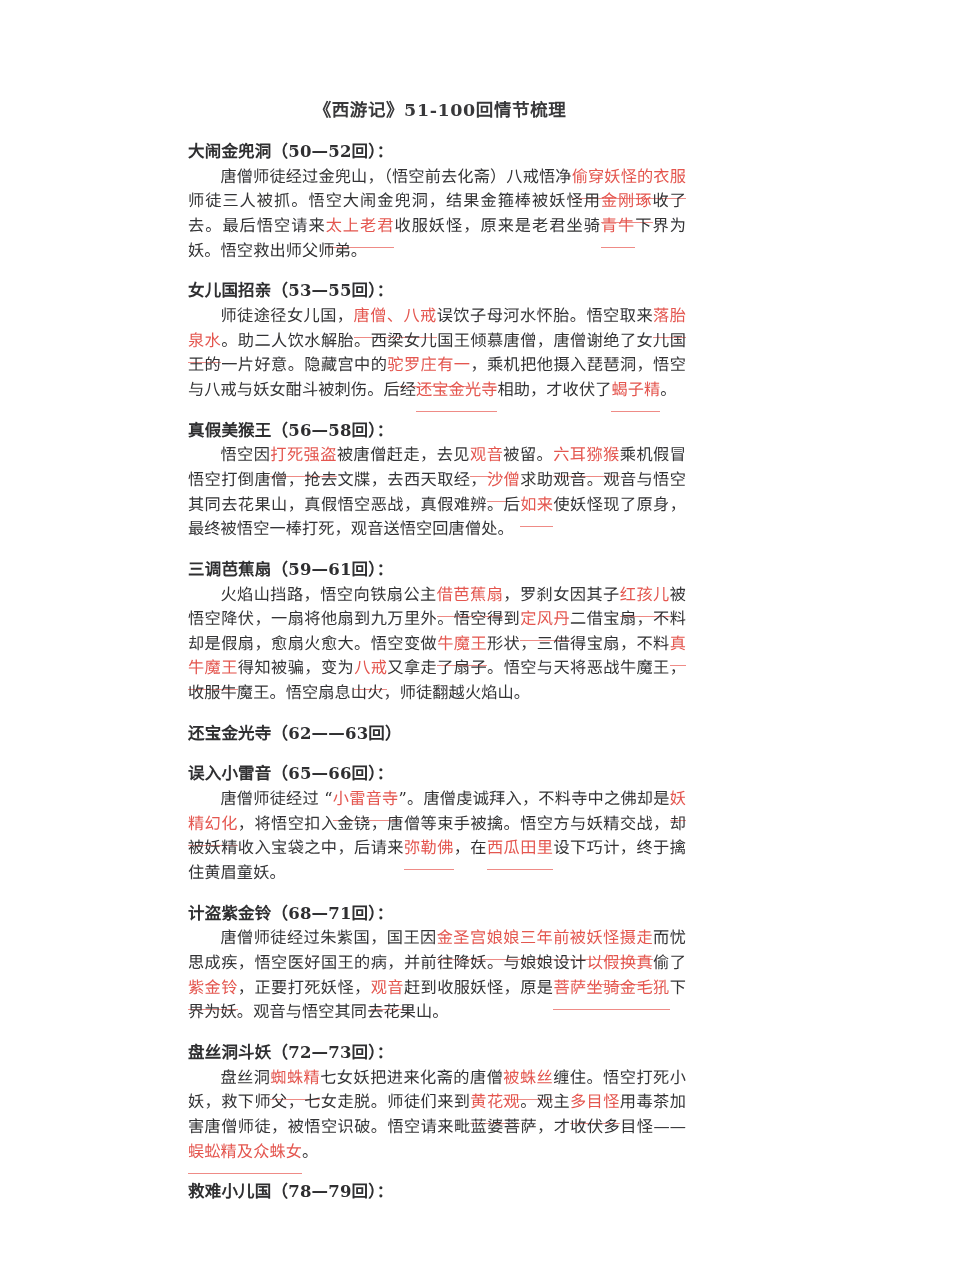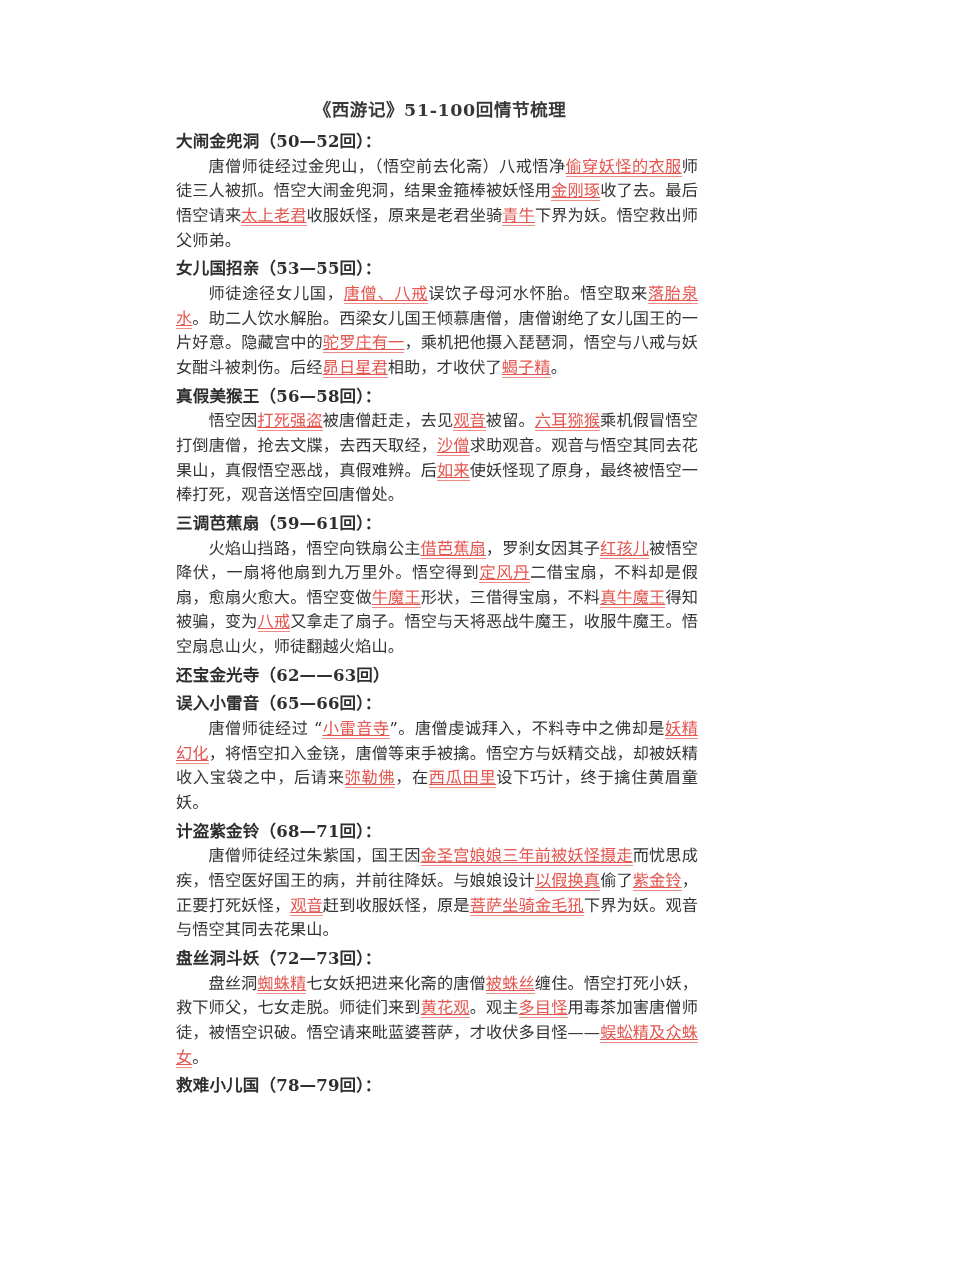--- a/index.html
+++ b/index.html
@@ -33,21 +33,21 @@
     font-weight: 700;
     letter-spacing: 0.6px;
     color: #38383a;
     margin: 0 0 6px 0;
     line-height: 1.6;
     padding-left: 6px;
   }
 
   
   .section {
-    margin: 4px;
+    margin: 16px;
   }
   .sec-head {
     font-size: 16.5px;
     font-weight: 700;
     color: #2f2f31;
     line-height: 1.5;
     letter-spacing: 0.2px;
     margin: 0;
     white-space: nowrap;
   }
@@ -60,39 +60,38 @@
     text-justify: inter-ideograph;
     text-indent: 2em;
     letter-spacing: 0.1px;
     word-break: break-all;
   }
 
   
   .hl {
     color: #e4564f;
     border-bottom: 1.4px solid #ef8b86;
-    padding-bottom: 0px;
-    text-decoration: underline;
+    padding-bottom: 12px;
   }
 </style>
 </head>
 <body>
 
 <div id="page">
 
   <h1 class="doc-title">《西游记》51-100回情节梳理</h1>
 
   <div id="sections-root">
       <div class="section">
         <div class="sec-head">大闹金兜洞（50—52回）：</div>
         <p class="sec-body"><span>唐僧师徒经过金兜山，（悟空前去化斋）八戒悟净</span><span class="hl">偷穿妖怪的衣服</span><span>师徒三人被抓。悟空大闹金兜洞，结果金箍棒被妖怪用</span><span class="hl">金刚琢</span><span>收了去。最后悟空请来</span><span class="hl">太上老君</span><span>收服妖怪，原来是老君坐骑</span><span class="hl">青牛</span><span>下界为妖。悟空救出师父师弟。</span></p>
       </div>
       <div class="section">
         <div class="sec-head">女儿国招亲（53—55回）：</div>
-        <p class="sec-body"><span>师徒途径女儿国，</span><span class="hl">唐僧、八戒</span><span>误饮子母河水怀胎。悟空取来</span><span class="hl">落胎泉水</span><span>。助二人饮水解胎。西梁女儿国王倾慕唐僧，唐僧谢绝了女儿国王的一片好意。隐藏宫中的</span><span class="hl">驼罗庄有一</span><span>，乘机把他摄入琵琶洞，悟空与八戒与妖女酣斗被刺伤。后经</span><span class="hl">昴日星君</span><span>相助，才收伏了</span><span class="hl">蝎子精</span><span>。</span></p>
+        <p class="sec-body"><span>师徒途径女儿国，</span><span class="hl">唐僧、八戒</span><span>误饮子母河水怀胎。悟空取来</span><span class="hl">落胎泉水</span><span>。助二人饮水解胎。西梁女儿国王倾慕唐僧，唐僧谢绝了女儿国王的一片好意。隐藏宫中的</span><span class="hl">驼罗庄有一</span><span>，乘机把他摄入琵琶洞，悟空与八戒与妖女酣斗被刺伤。后经</span><span class="hl">还宝金光寺</span><span>相助，才收伏了</span><span class="hl">蝎子精</span><span>。</span></p>
       </div>
       <div class="section">
         <div class="sec-head">真假美猴王（56—58回）：</div>
         <p class="sec-body"><span>悟空因</span><span class="hl">打死强盗</span><span>被唐僧赶走，去见</span><span class="hl">观音</span><span>被留。</span><span class="hl">六耳猕猴</span><span>乘机假冒悟空打倒唐僧，抢去文牒，去西天取经，</span><span class="hl">沙僧</span><span>求助观音。观音与悟空其同去花果山，真假悟空恶战，真假难辨。后</span><span class="hl">如来</span><span>使妖怪现了原身，最终被悟空一棒打死，观音送悟空回唐僧处。</span></p>
       </div>
       <div class="section">
         <div class="sec-head">三调芭蕉扇（59—61回）：</div>
         <p class="sec-body"><span>火焰山挡路，悟空向铁扇公主</span><span class="hl">借芭蕉扇</span><span>，罗刹女因其子</span><span class="hl">红孩儿</span><span>被悟空降伏，一扇将他扇到九万里外。悟空得到</span><span class="hl">定风丹</span><span>二借宝扇，不料却是假扇，愈扇火愈大。悟空变做</span><span class="hl">牛魔王</span><span>形状，三借得宝扇，不料</span><span class="hl">真牛魔王</span><span>得知被骗，变为</span><span class="hl">八戒</span><span>又拿走了扇子。悟空与天将恶战牛魔王，收服牛魔王。悟空扇息山火，师徒翻越火焰山。</span></p>
       </div>
       <div class="section">

